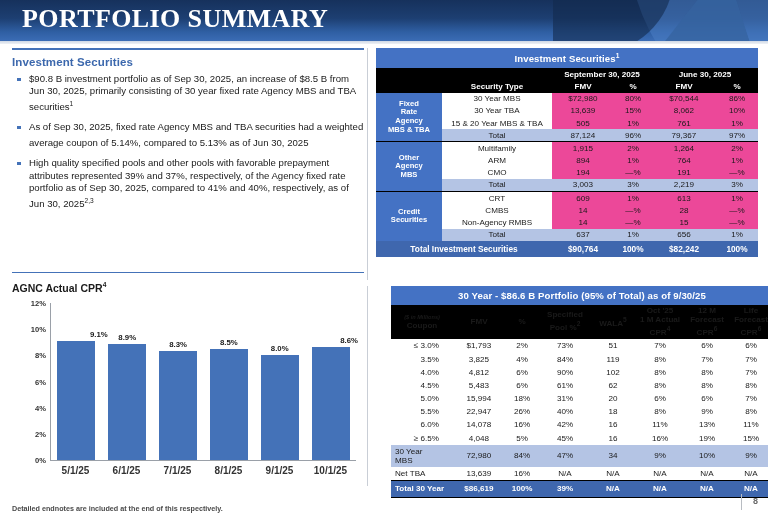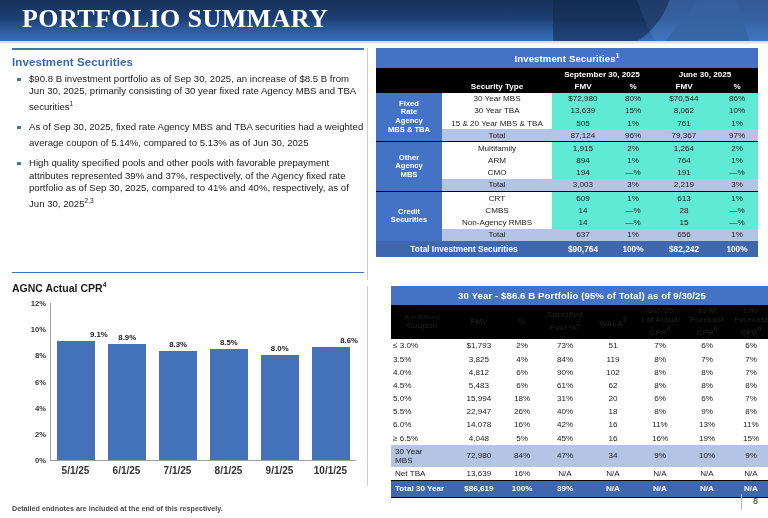--- a/index.html
+++ b/index.html
@@ -119,33 +119,33 @@
 
   
   .t1 { position:absolute; left:376px; top:48px; width:382px; }
   .t1 table td { font-size:8.1px; padding:1.6px 2px; }
   .t1 .grp {
     background:#4472c4; color:#fff; font-weight:700;
     font-size:7.6px; text-align:center; line-height:8.6px;
     vertical-align:middle;
   }
   .t1 .name { text-align:center; color:#1a1a1a; background:#fff; }
-  .t1 .num  { text-align:center; color:#1a1a1a; background:#5eead4; }
+  .t1 .num  { text-align:center; color:#1a1a1a; background:#ec4899; }
   .t1 .totrow td { background:#b4c4e4; font-weight:400; }
   .t1 .totrow .name { font-weight:400; }
   .t1 .grand td {
     background:#3f67ae; color:#fff; font-weight:700; font-size:8.3px;
     text-align:center; padding:3px 2px;
   }
   .t1 .grand td.lbl { text-align:center; }
 
   
   .t2 { position:absolute; left:391px; top:286px; width:382px; }
   .t2 table td { font-size:8.1px; padding:2.1px 2px; text-align:center; color:#1a1a1a; }
-  .t2 td.c1 { text-align:left; padding-right:14px; }
+  .t2 td.c1 { text-align:right; padding-right:14px; }
   .t2 .hl td { background:#b4c4e4; }
   .t2 .hl td.c1 { text-align:left; padding-left:4px; }
   .t2 .plain td.c1 { text-align:left; padding-left:4px; }
   .t2 .grand td {
     background:#3f67ae; color:#fff; font-weight:700; padding:3.2px 2px;
     border-top:1.4px solid #000; border-bottom:1.4px solid #000;
   }
   .t2 .grand td.c1 { text-align:left; padding-left:4px; }
   .t2 .hdrblk td { line-height:8.8px; }
   .money-note { font-size:5.6px; font-style:italic; font-weight:700; display:block; }

